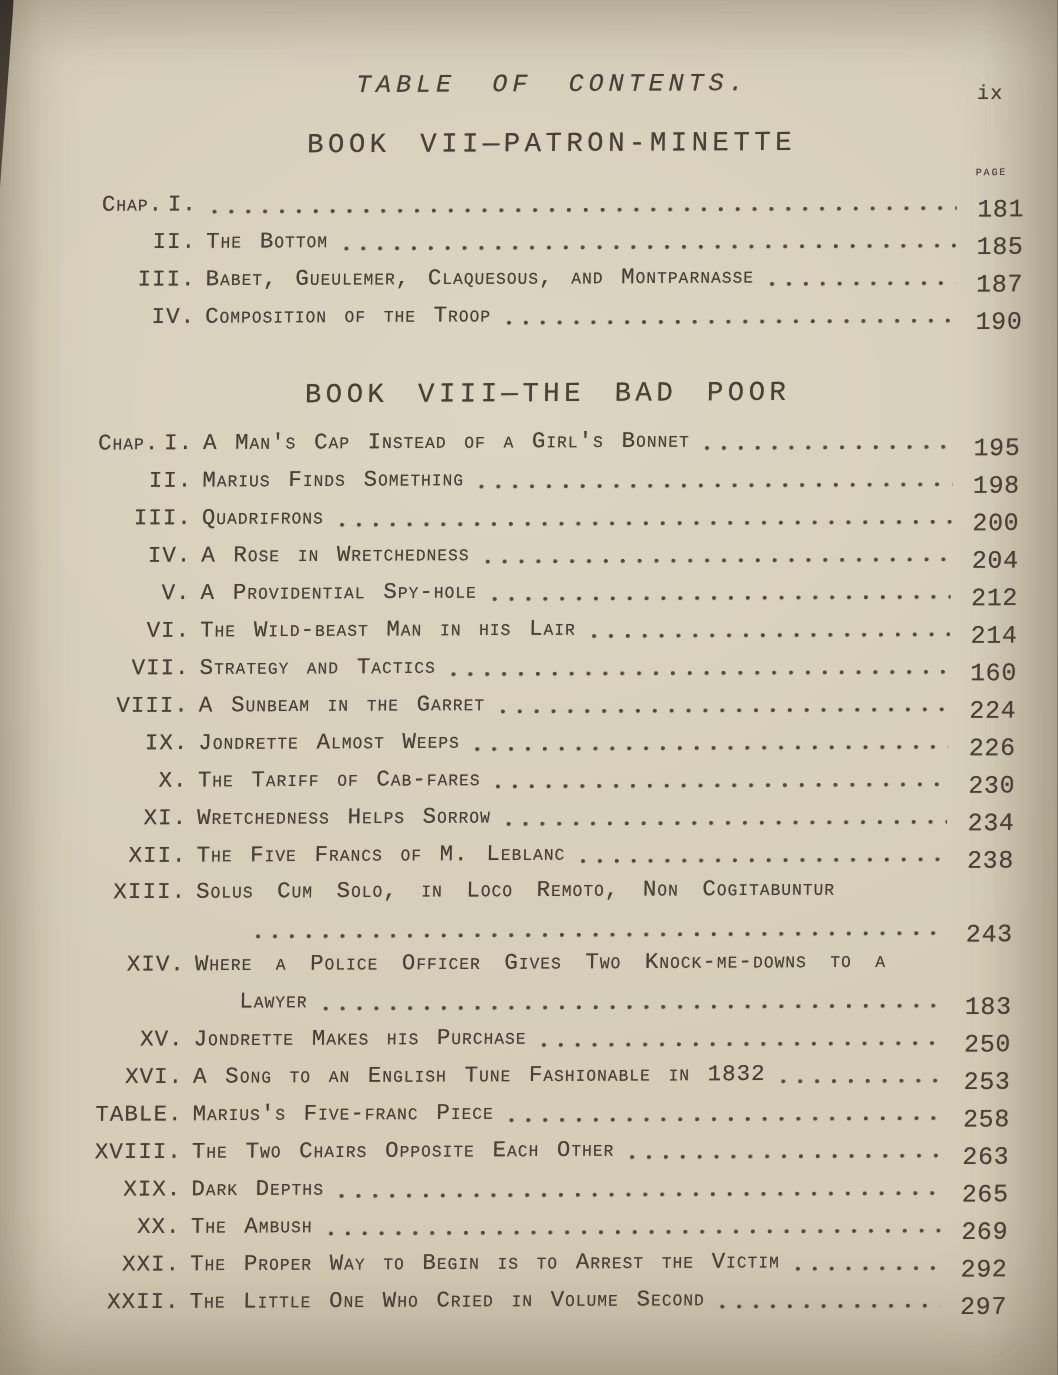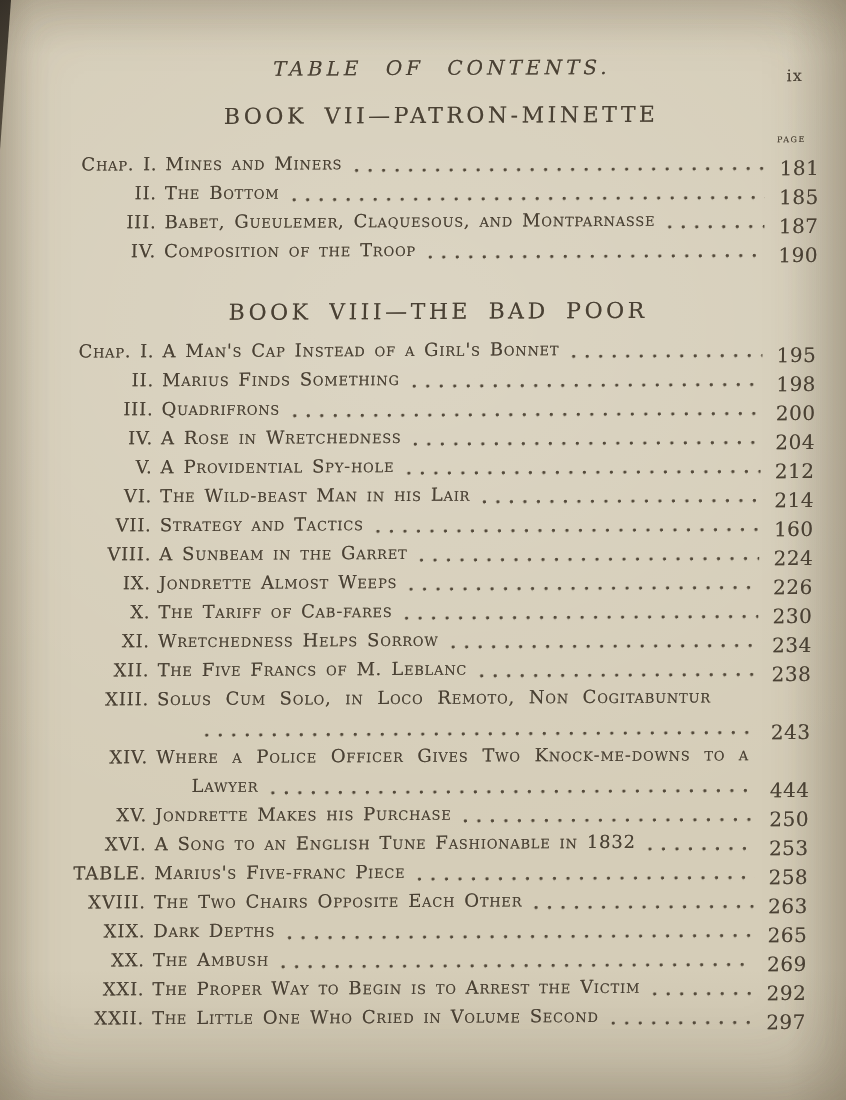--- a/index.html
+++ b/index.html
@@ -19,20 +19,21 @@
     position: absolute; inset: 0;
     background:
       radial-gradient(130% 80% at 48% 30%, rgba(255,255,255,0.16), rgba(255,255,255,0) 62%),
       linear-gradient(to right, rgba(92,78,54,0.12), rgba(92,78,54,0) 4%, rgba(92,78,54,0) 93%, rgba(92,78,54,0.16)),
       linear-gradient(to bottom, rgba(92,78,54,0.10), rgba(92,78,54,0) 5%, rgba(92,78,54,0) 88%, rgba(92,78,54,0.12)),
       var(--paper);
     box-shadow:
       inset 0 0 70px rgba(95,82,60,0.22),
       inset -18px -26px 70px rgba(95,82,60,0.16),
       inset 14px 0 40px rgba(95,82,60,0.10);
+    font-family: Liberation Mono, monospace;
   }
   .corner-shadow {
     position: absolute; left: 0; top: 0;
     width: 11px; height: 150px;
     background: linear-gradient(135deg, #363028, #5a5142);
     clip-path: polygon(0 0, 100% 0, 0 100%);
     z-index: 3;
   }
   .content {
     position: absolute; left: 0; top: 0;
@@ -135,21 +136,20 @@
       <span class="folio">ix</span>
     </header>
 
     <section class="book book-vii">
       <h2 class="book-heading">BOOK VII—PATRON-MINETTE</h2>
       <div class="page-label">page</div>
       <ol class="entries">
           <li class="entry">
             <div class="entry-line">
               <span class="numcol"><span class="chap">Chap.</span><span class="numeral">I.</span></span>
-              <span class="title">Mines and Miners</span>
               <span class="leader"></span>
               <span class="pagenum">181</span>
             </div>
           </li>
           <li class="entry">
             <div class="entry-line">
               <span class="numcol"><span class="numeral">II.</span></span>
               <span class="title">The Bottom</span>
               <span class="leader"></span>
               <span class="pagenum">185</span>
@@ -284,21 +284,21 @@
             </div>
           </li>
           <li class="entry">
             <div class="entry-line spread">
               <span class="numcol"><span class="numeral">XIV.</span></span>
               <span class="title">Where a Police Officer Gives Two Knock-me-downs to a</span>
             </div>
             <div class="entry-line line2">
               <span class="title">Lawyer</span>
               <span class="leader"></span>
-              <span class="pagenum">444</span>
+              <span class="pagenum">183</span>
             </div>
           </li>
           <li class="entry">
             <div class="entry-line">
               <span class="numcol"><span class="numeral">XV.</span></span>
               <span class="title">Jondrette Makes his Purchase</span>
               <span class="leader"></span>
               <span class="pagenum">250</span>
             </div>
           </li>

